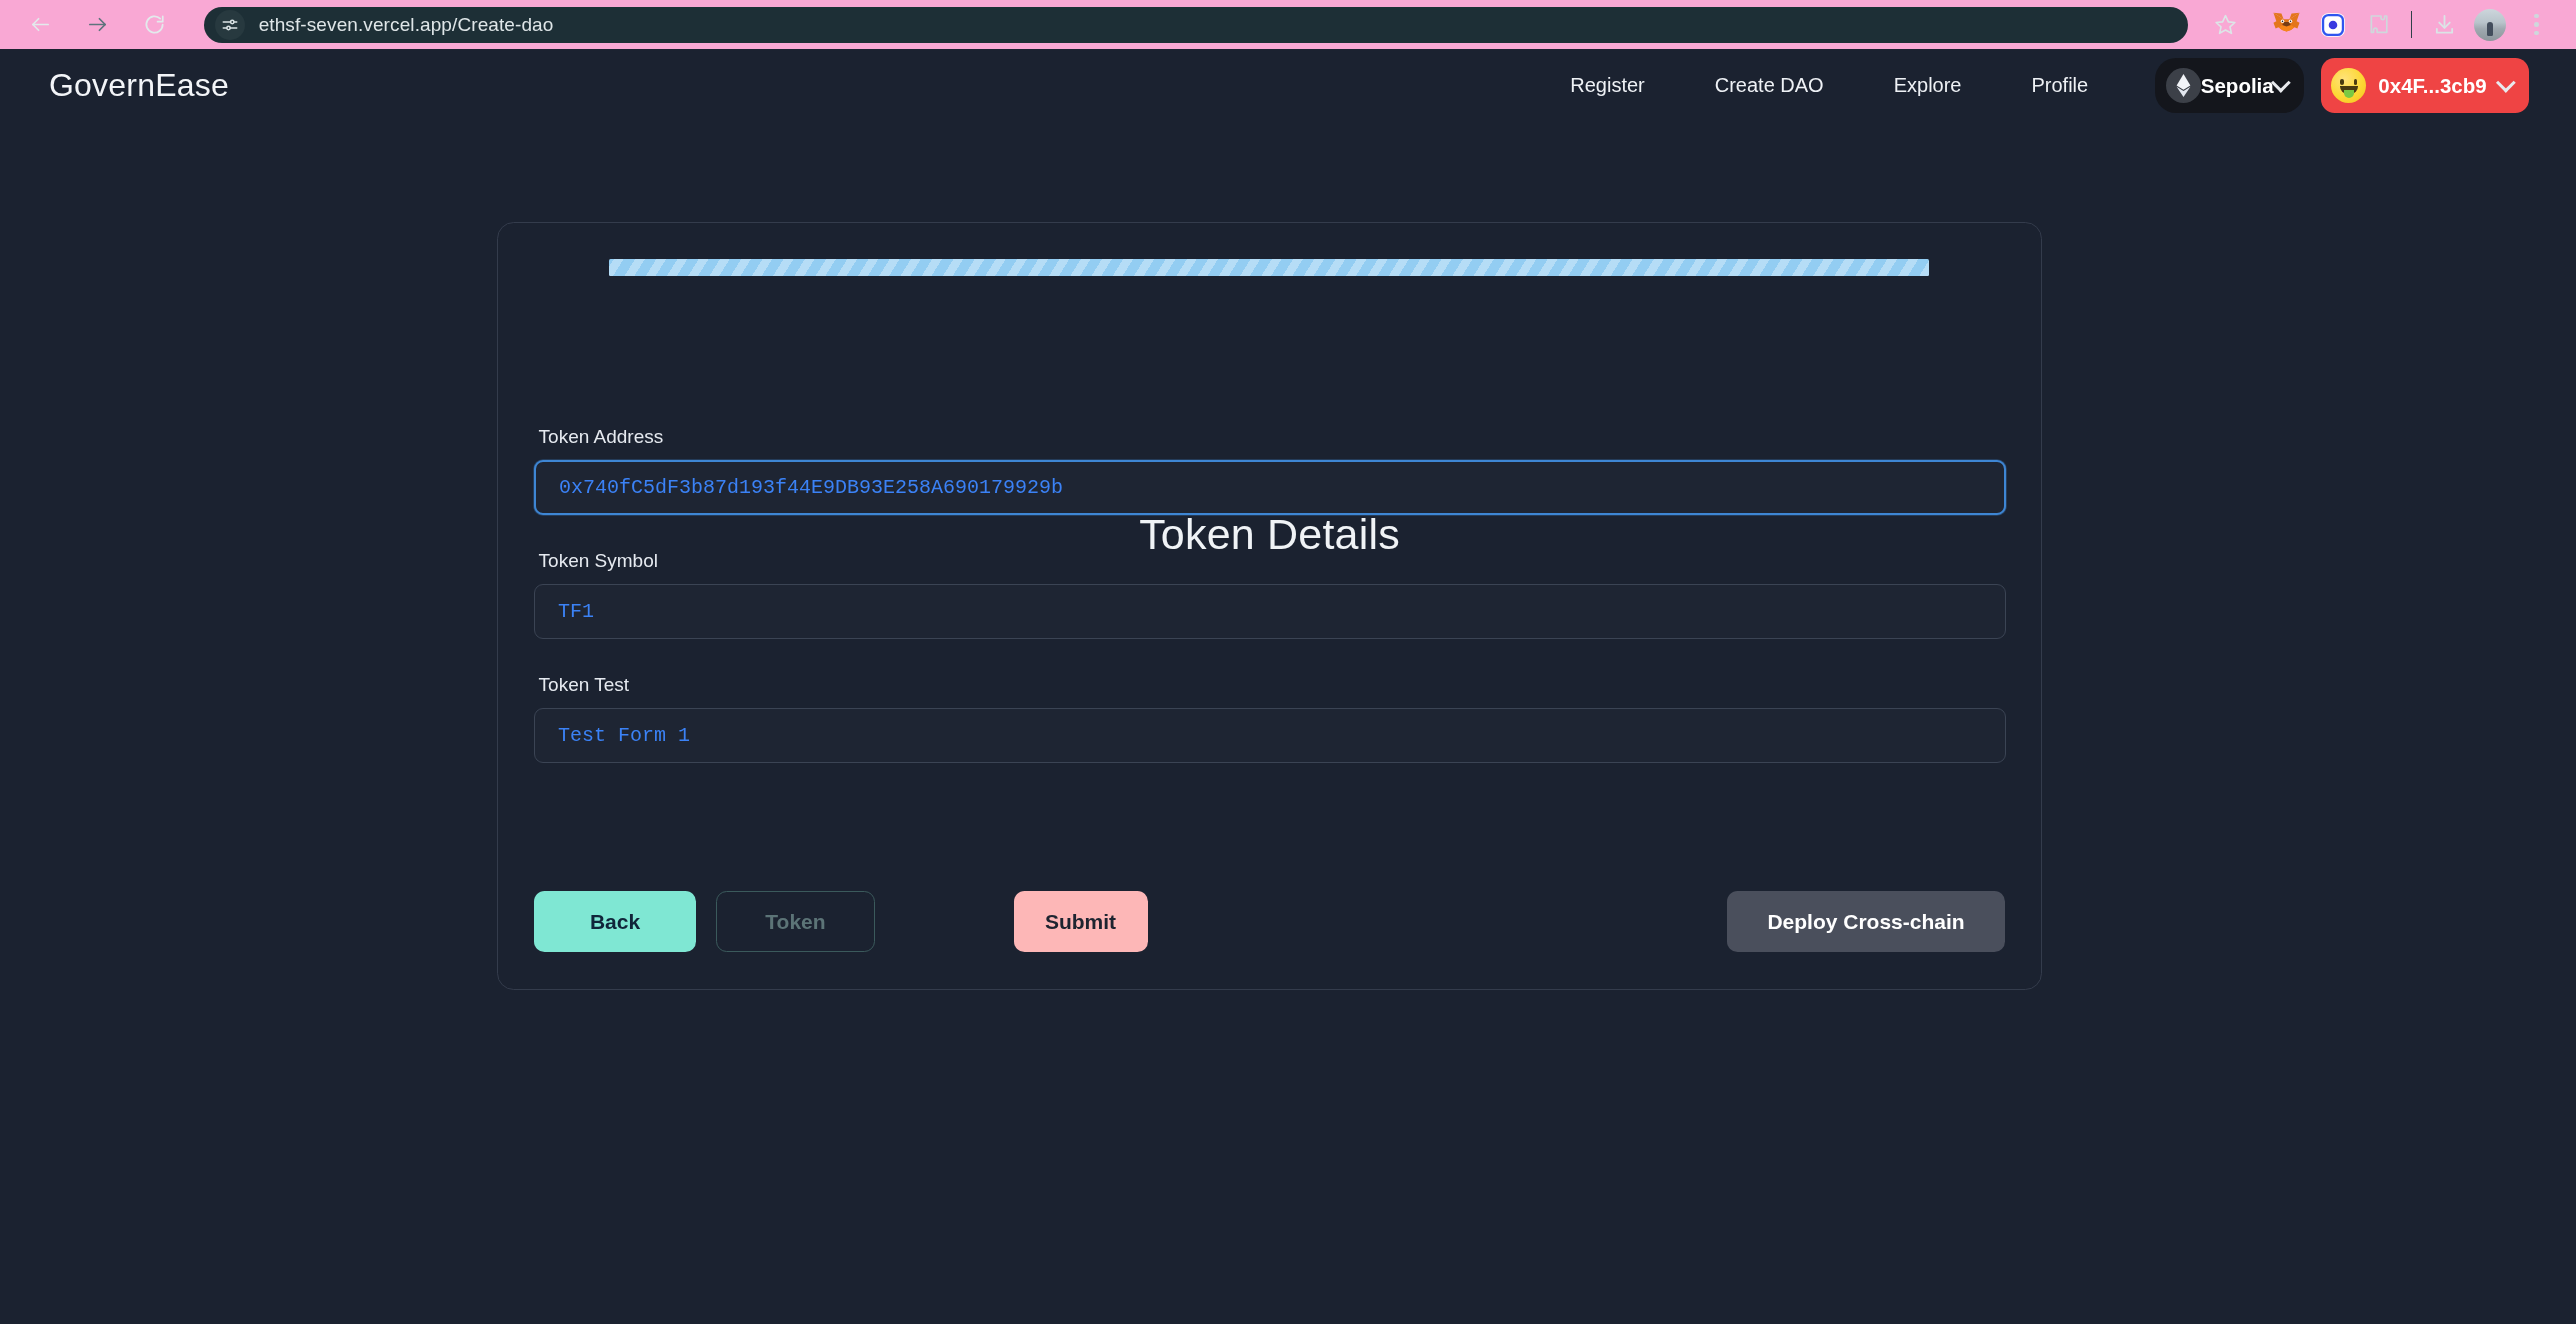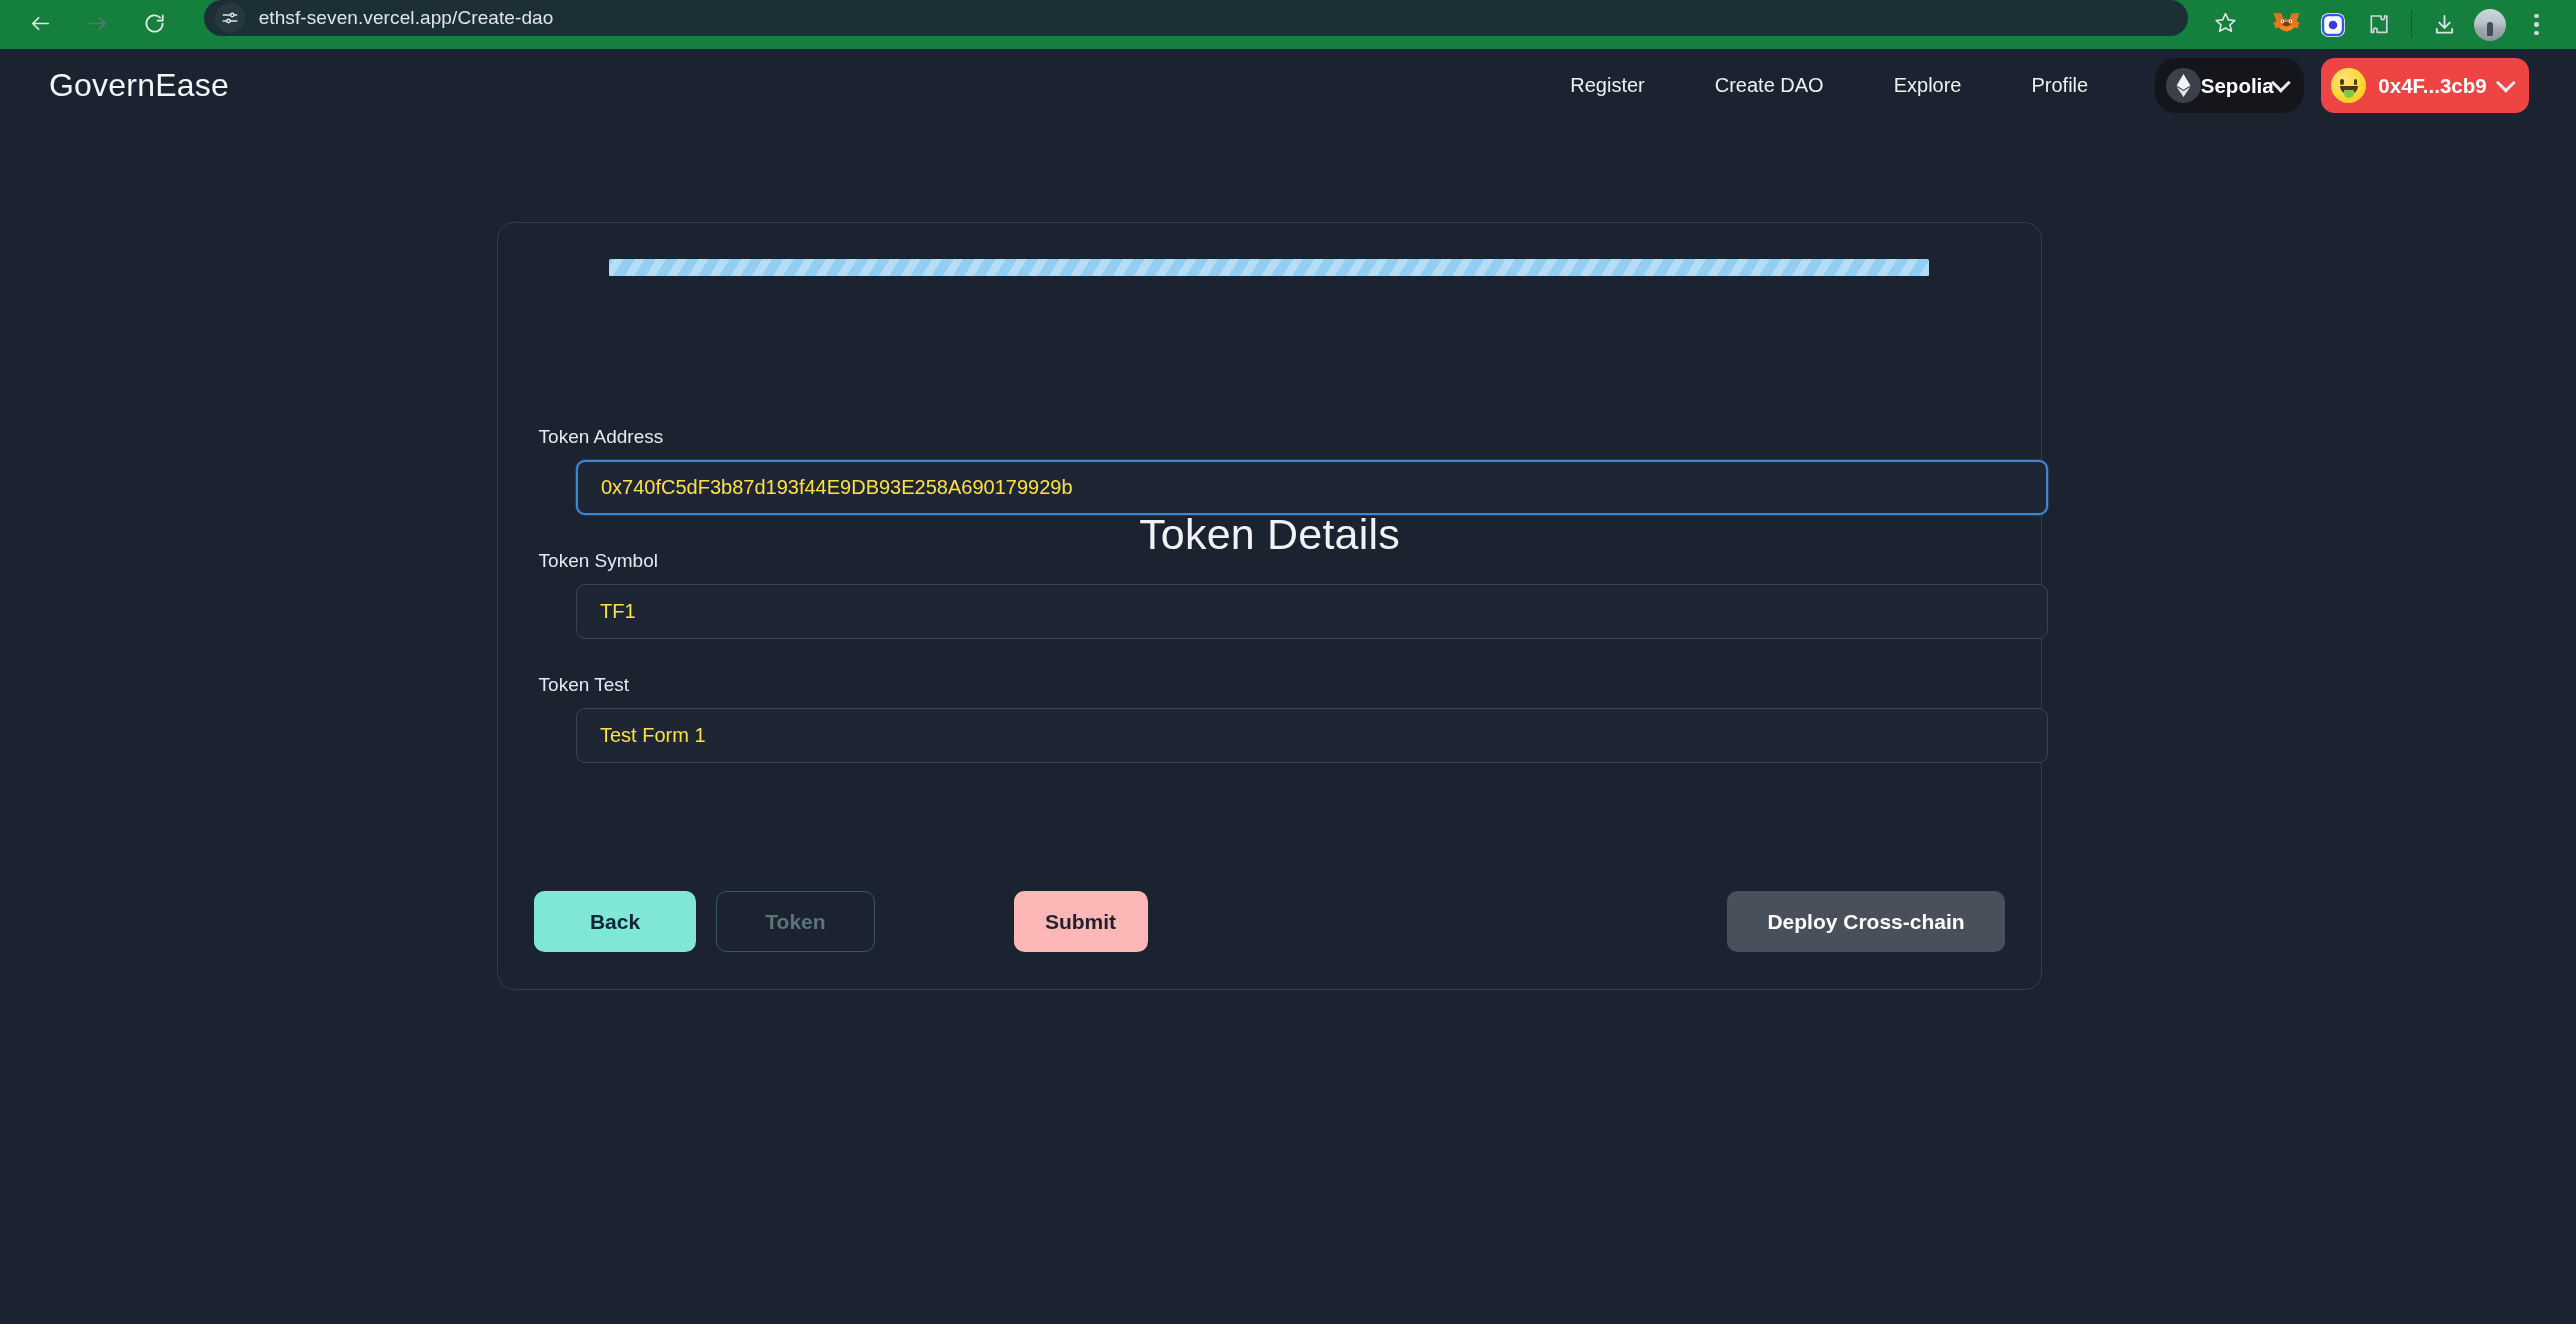--- a/index.html
+++ b/index.html
@@ -8,22 +8,23 @@
     width: 2576px;
     height: 1324px;
     overflow: hidden;
     background: #1b2230;
     font-family: "Liberation Sans", sans-serif;
   }
 
   
   .browser-bar {
     height: 49px;
-    background: #15803d;
-    display: flex;
+    background: #f9a8d4;
+    display: flex;
+    align-items: center;
     padding: 0 16.7px;
     gap: 10px;
   }
   .nav-btn {
     width: 47px;
     height: 47px;
     display: flex;
     align-items: center;
     justify-content: center;
     border-radius: 50%;
@@ -268,27 +269,26 @@
     padding-left: 4.6px;
     margin-bottom: 12px;
     display: block;
   }
   .field-input {
     width: 100%;
     height: 55px;
     background: #1e2533;
     border: 1.5px solid #3b4454;
     border-radius: 9px;
-    color: #fde047;
+    color: #3b82f6;
     font-size: 20px;
-    font-family: Liberation Sans, sans-serif;
+    font-family: Liberation Mono, monospace;
     padding: 0 23px;
     display: flex;
     align-items: center;
-    margin-left: 42px;
   }
   .field-input.focused {
     border-color: #3e86d4;
     border-width: 2.3px;
     box-shadow: 0 0 0 0.8px rgba(62,134,212,0.35);
   }
   .spacer-sm { height: 35px; }
 
   .actions {
     position: absolute;

